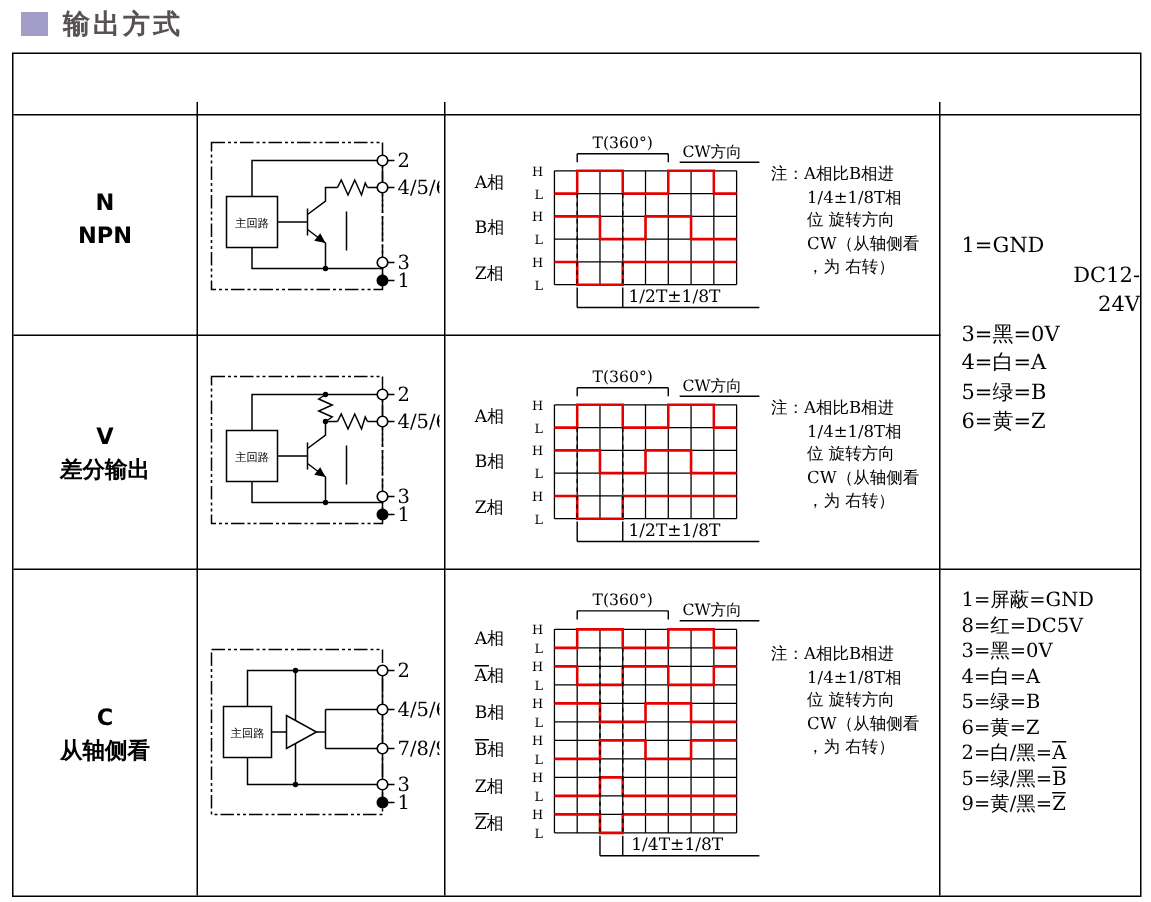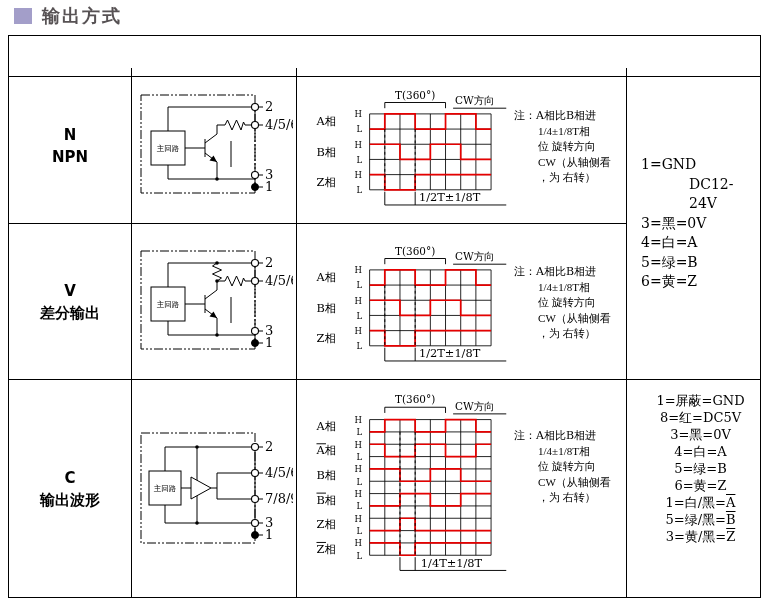--- a/index.html
+++ b/index.html
@@ -16,26 +16,26 @@
   .cell{border-right:1px solid #000;border-bottom:1px solid #000;position:relative;overflow:hidden;}
   .nor{border-right:none;}  .nob{border-bottom:none;}
   .hcell{display:flex;align-items:center;justify-content:center;font-size:15px;margin-top:40px;}
   .tcell{display:flex;flex-direction:column;align-items:center;justify-content:center;
          font-family:"DejaVu Sans","Liberation Sans",sans-serif;font-weight:bold;
          font-size:15px;line-height:22px;text-align:center;}
   .ccell{display:flex;align-items:center;justify-content:center;}
   .wcell{display:flex;align-items:flex-start;}
   .conn12{grid-column:4;grid-row:2/4;display:flex;flex-direction:column;justify-content:center;
           padding-left:14px;font-size:14px;line-height:19.5px;}
-  .conn3{padding:12px 0 0 14px;font-size:13px;line-height:17px;text-align:center;}
+  .conn3{padding:12px 0 0 14px;font-size:13px;line-height:17px;}
   .conn-line .ovl{text-decoration:overline;}
-  .indent{padding-left:48px;}
+  .indent{padding-left:48px;text-align:right;}
   .note{font-size:11px;line-height:15.5px;width:118px;}
   .note div{white-space:nowrap;}
-  .note div:not(:first-child){padding-left:24px;font-family:Liberation Serif, serif;}
+  .note div:not(:first-child){padding-left:24px;}
   svg text{font-family:"DejaVu Serif","Liberation Serif",serif;fill:#000;}
   .term-lbl{font-size:13px;}
   .box-lbl{font-size:7.5px;}
   .wire{stroke:#000;stroke-width:1;fill:none;}
   .dashdot{stroke:#000;stroke-width:1;fill:none;stroke-dasharray:9 2 2 2 2 2;}
   .dash{stroke:#000;stroke-width:1;fill:none;stroke-dasharray:3 3;}
   .tri{fill:#fff;stroke:#000;stroke-width:1;}
   .dot{fill:#000;}
   .oterm{fill:#fff;stroke:#000;stroke-width:1.1;}
   .fterm{fill:#000;stroke:#000;stroke-width:1;}
@@ -232,21 +232,21 @@
         <div>注：A相比B相进</div>
         <div>1/4±1/8T相</div>
         <div>位 旋转方向</div>
         <div>CW（从轴侧看</div>
         <div>，为 右转）</div>
       </div>
     </div>
 
     <div class="cell tcell nob">
       <div>C</div>
-      <div>输出波形</div>
+      <div>从轴侧看</div>
     </div>
 
     <div class="cell ccell nob">
       <svg width="158" height="128" viewBox="0 0 158 128">
         <rect class="dashdot" x="6" y="8" width="114" height="110"></rect>
         <rect x="14" y="46" width="32" height="34" fill="#fff" stroke="#000"></rect>
         <text class="box-lbl" x="30" y="66" text-anchor="middle">主回路</text>
         <path class="wire" d="M30,46 V22 H120"></path>
         <path class="wire" d="M30,80 V98 H120"></path>
         <path class="wire" d="M62,22 V98"></path>
@@ -339,19 +339,19 @@
       </div>
     </div>
 
     <div class="cell nor nob conn3">
       <div class="conn-line"><span>1=屏蔽=GND</span><span class="ovl"></span></div>
       <div class="conn-line"><span>8=红=DC5V</span><span class="ovl"></span></div>
       <div class="conn-line"><span>3=黑=0V</span><span class="ovl"></span></div>
       <div class="conn-line"><span>4=白=A</span><span class="ovl"></span></div>
       <div class="conn-line"><span>5=绿=B</span><span class="ovl"></span></div>
       <div class="conn-line"><span>6=黄=Z</span><span class="ovl"></span></div>
-      <div class="conn-line"><span>1=白/黑=</span><span class="ovl">A</span></div>
+      <div class="conn-line"><span>2=白/黑=</span><span class="ovl">A</span></div>
       <div class="conn-line"><span>5=绿/黑=</span><span class="ovl">B</span></div>
-      <div class="conn-line"><span>3=黄/黑=</span><span class="ovl">Z</span></div>
+      <div class="conn-line"><span>9=黄/黑=</span><span class="ovl">Z</span></div>
     </div>
 
   </div>
 </div>
 
 </body></html>

